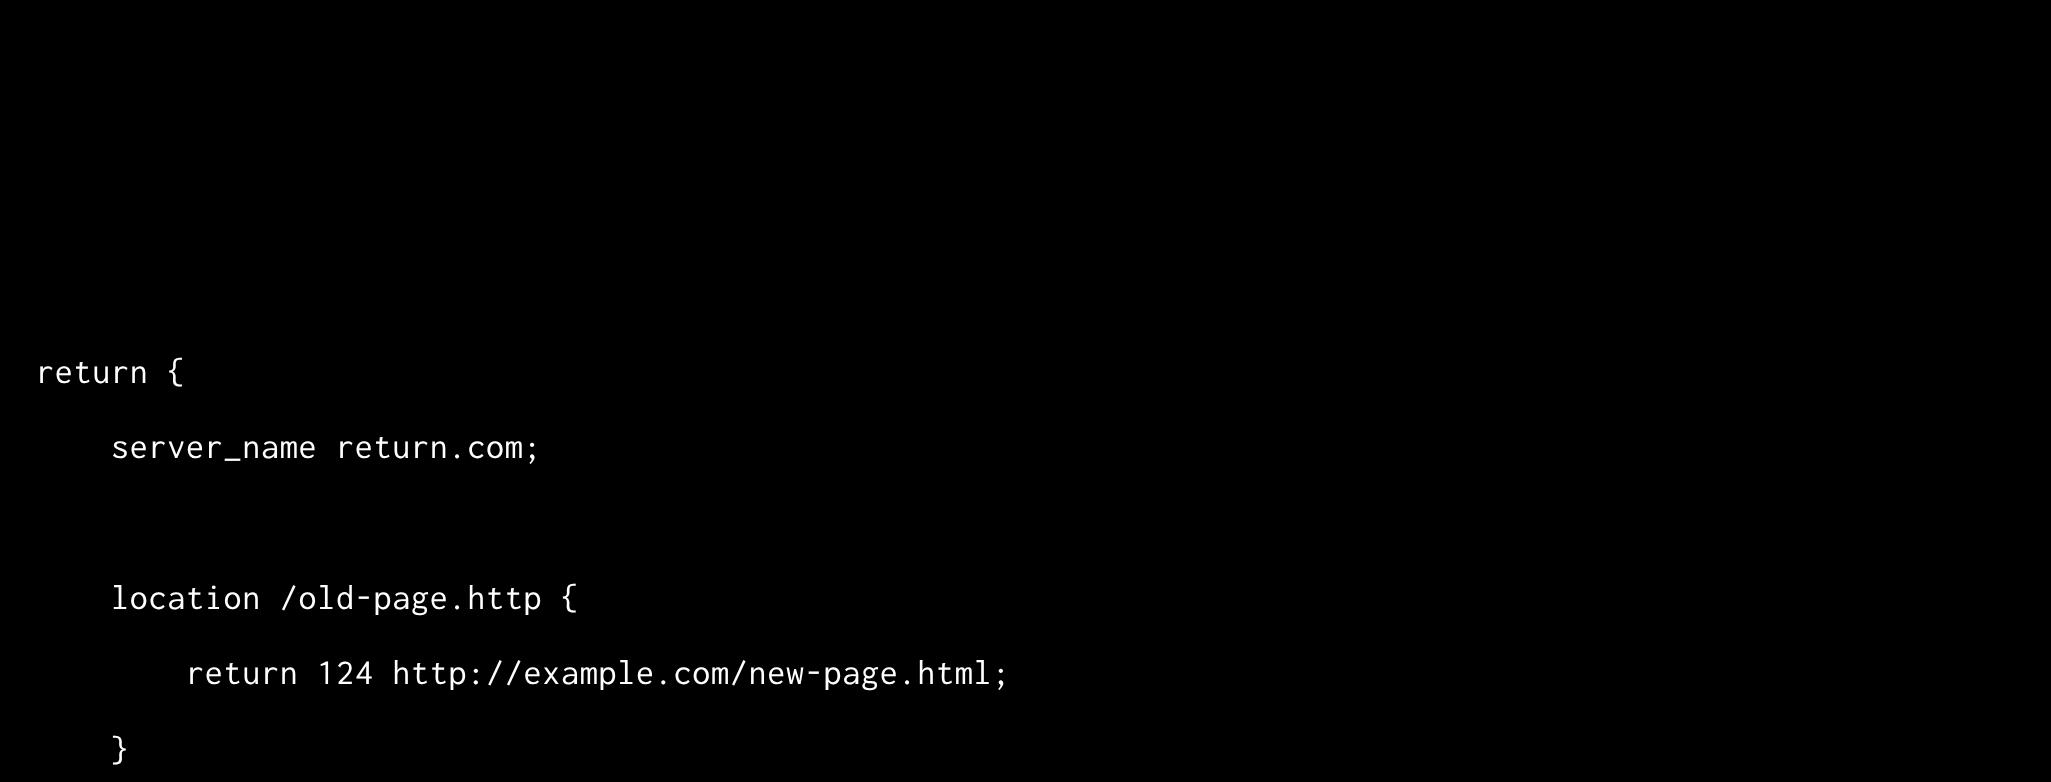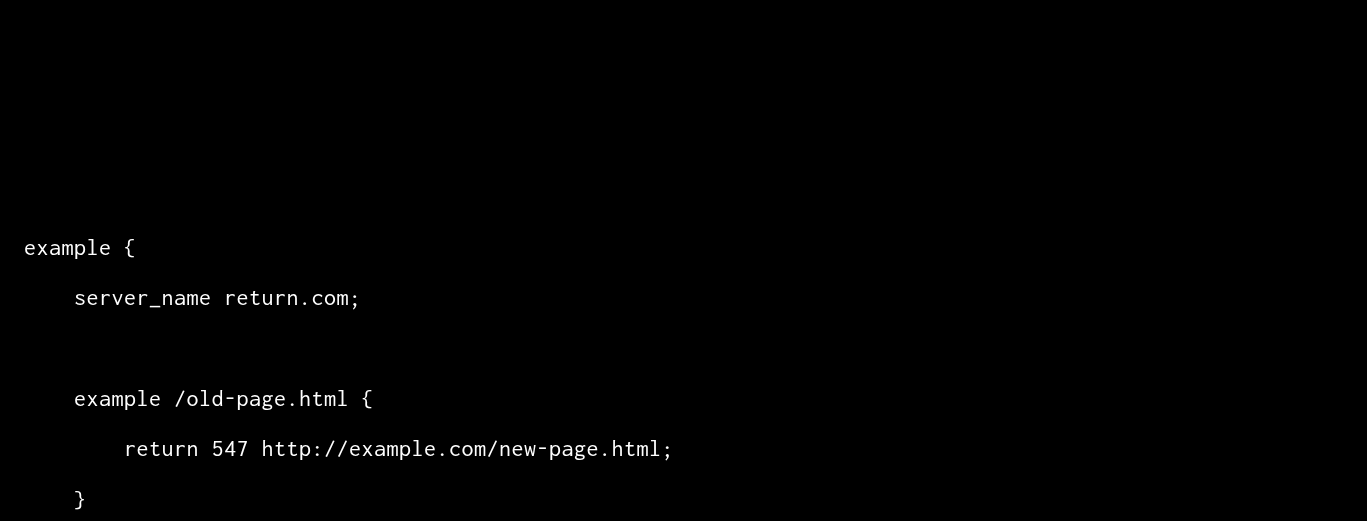--- a/index.html
+++ b/index.html
@@ -21,24 +21,24 @@
     }
     .code-block {
       display: block;
     }
   </style>
 </head>
 <body>
 
 
 
-<div class="code-block"><span>example {</span>
+<div class="code-block"><span>return {</span>
 <span>    server_name return.com;</span>
 <span></span>
-<span>    example /old-page.html {</span>
-<span>        return 547 http://example.com/new-page.html;</span>
+<span>    location /old-page.http {</span>
+<span>        return 124 http://example.com/new-page.html;</span>
 <span>    }</span>
 <span></span>
 
 </div>
 
 
 
 
 </body></html>

